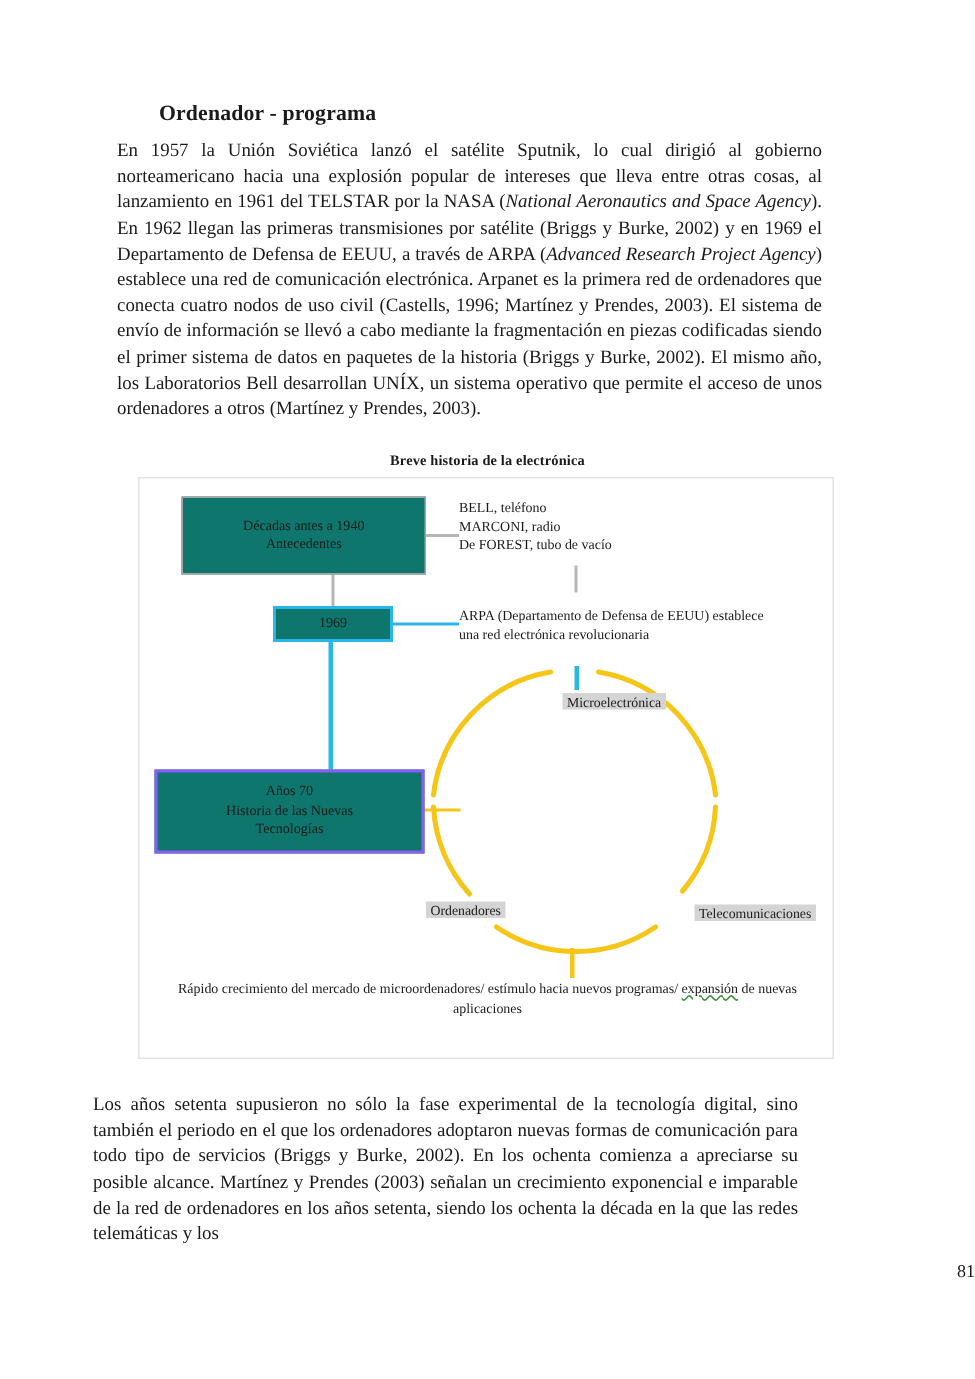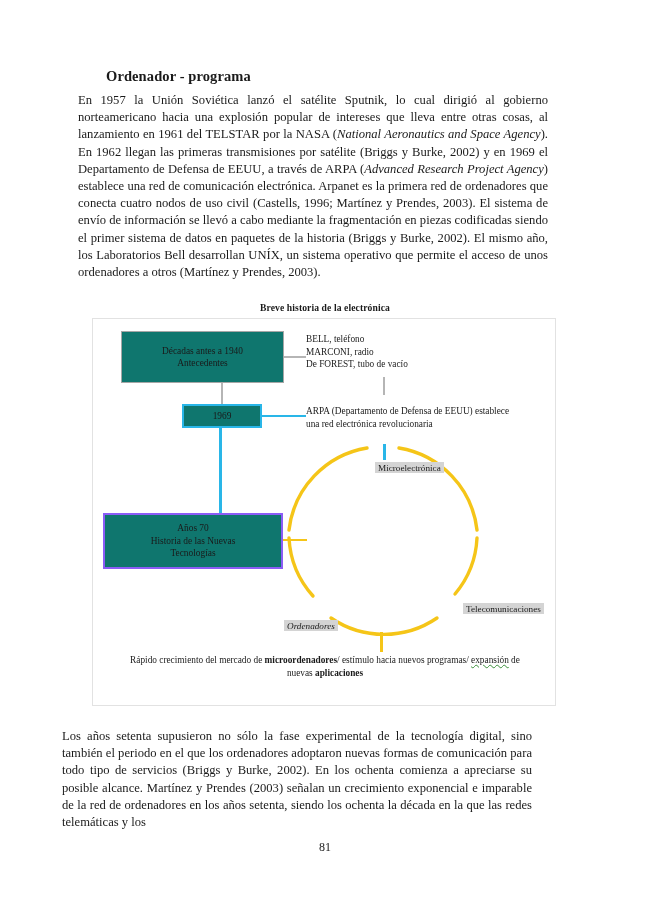--- a/index.html
+++ b/index.html
@@ -143,21 +143,21 @@
 
   .node-label {
     position: absolute;
     background: #d4d4d4;
     font-size: 9.2px;
     padding: 0.5px 3px;
     white-space: nowrap;
     z-index: 5;
   }
   .lbl-micro { left: 283px; top: 160px; }
-  .lbl-orden { left: 192px; top: 318px; font-style: italic; }
+  .lbl-orden { left: 192px; top: 299px; }
   .lbl-telecom { left: 371px; top: 301px; }
 
   .center-text {
     position: absolute;
     left: 251px;
     top: 223px;
     width: 160px;
     text-align: center;
     z-index: 5;
     font-size: 9.6px;
@@ -168,35 +168,35 @@
   .fig-caption {
     position: absolute;
     left: 26px;
     top: 352px;
     width: 414px;
     text-align: center;
     font-size: 9.3px;
     line-height: 13px;
     z-index: 5;
   }
-  .fig-caption b { font-weight: bold; }
+  .fig-caption b { font-weight: normal; }
   .spell {
     text-decoration: underline;
     text-decoration-color: #3a8f3a;
     text-decoration-style: wavy;
     text-decoration-thickness: from-font;
   }
 
   
   .page-number {
     position: absolute;
     left: 0;
     top: 840px;
     width: 650px;
-    text-align: center;
+    text-align: right;
     font-size: 12px;
   }
 </style>
 </head>
 <body>
 
 <div class="page">
 
   <h1 class="heading">Ordenador - programa</h1>
 

